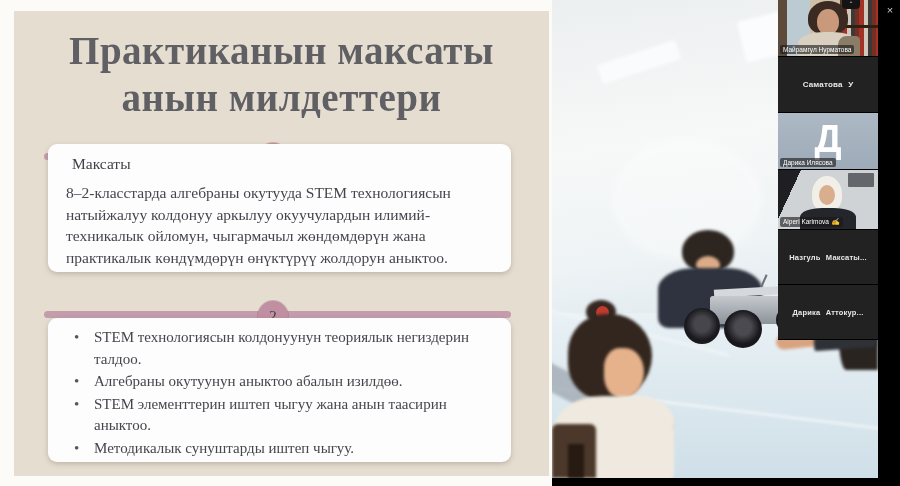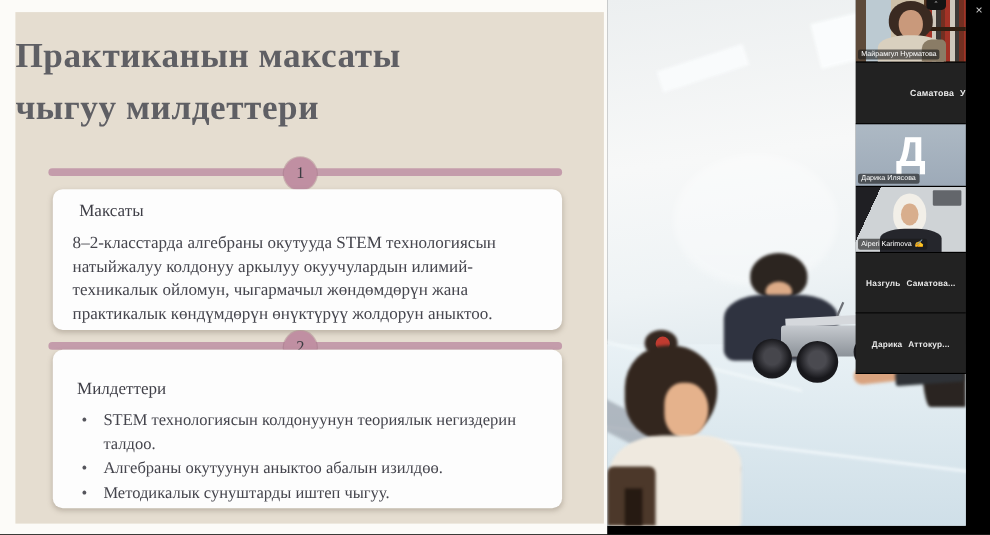--- a/index.html
+++ b/index.html
@@ -3,34 +3,34 @@
 <meta charset="utf-8">
 <style>
   html,body{margin:0;padding:0;background:#000;}
   #screen{position:relative;width:900px;height:486px;background:#000;overflow:hidden;
           font-family:"Liberation Serif",serif;}
 
   
   .deck-bg{position:absolute;left:0;top:0;width:552px;height:486px;background:#fcfbf8;}
   .slide{position:absolute;left:14px;top:11px;width:535px;height:465px;background:#e5ddd0;}
 
-  .slide-title{position:absolute;left:0;top:16px;width:100%;
-               font-size:32px;font-weight:bold;color:#5f5f64;line-height:47px;letter-spacing:.5px;}
+  .slide-title{position:absolute;left:0;top:16px;width:100%;text-align:center;
+               font-size:39px;font-weight:bold;color:#5f5f64;line-height:47px;letter-spacing:.5px;}
 
   .bar{position:absolute;left:44px;width:467px;height:7px;background:#c49cab;border-radius:4px;}
   .bar1{top:153px;} .bar2{top:311px;}
   .num-circle{position:absolute;left:258px;width:30px;height:30px;border-radius:50%;
               background:#c08fa2;box-shadow:0 0 0 1px rgba(150,95,115,.35);
               display:flex;align-items:center;justify-content:center;
               font-size:15px;color:#3c3c42;}
   .nc1{top:143px;} .nc2{top:301px;}
 
   .card{position:absolute;left:48px;width:463px;background:#fdfdfd;border-radius:9px;
         box-shadow:0 2px 5px rgba(120,110,95,.35);color:#45454d;}
-  .card1{top:172px;height:128px;}
+  .card1{top:144px;height:128px;}
   .card2{top:318px;height:144px;}
   .card h3{margin:0;font-size:15.5px;font-weight:normal;color:#3f3f47;}
   .card1 h3{padding:11px 0 0 24px;}
   .card2 h3{padding:27px 0 0 22px;}
   .card1 .body{padding:9px 14px 0 18px;font-size:15.5px;line-height:21.5px;}
   .card2 ul{margin:9px 0 0 0;padding:0 10px 0 26px;list-style:none;}
   .card2 li{font-size:15px;line-height:21.5px;margin-bottom:1px;position:relative;padding-left:20px;}
   .card2 li::before{content:"•";position:absolute;left:0;top:0;color:#55555c;}
 
   
@@ -117,21 +117,21 @@
            border-radius:50% 50% 42% 42%;}
   .t1-face{position:absolute;left:39px;top:9px;width:22px;height:26px;background:#c9997b;
            border-radius:48%;}
   .t1-top{position:absolute;left:20px;top:32px;width:60px;height:25px;background:#d9d0bf;
           border-radius:45% 45% 0 0;}
   .t1-scarf{position:absolute;left:60px;top:36px;width:22px;height:21px;background:#8a7c66;
             border-radius:40% 20% 0 0;}
   .panel-handle{position:absolute;left:64px;top:0;width:18px;height:9px;background:#141414;
                 border-radius:0 0 4px 4px;color:#cfcfcf;font-size:6px;line-height:8px;text-align:center;}
 
-  .t2{height:56px;justify-content:flex-end;}
+  .t2{height:56px;}
   .t3{height:57px;background:linear-gradient(180deg,#adb9c4,#9dagb6);background:linear-gradient(180deg,#adb9c4,#9daab8);
       display:flex;align-items:center;justify-content:center;}
   .t3-initial{color:#fff;font-size:38px;font-weight:bold;line-height:1;margin-top:-4px;}
   .t4{height:60px;background:linear-gradient(115deg,#1f1f23 0 18%,#cfd3d6 18% 100%);}
   .t4-screen{position:absolute;right:4px;top:3px;width:26px;height:14px;background:#63666b;border-radius:1px;}
   .t4-scarf{position:absolute;left:34px;top:6px;width:30px;height:36px;background:#f2efe8;
             border-radius:50% 50% 42% 42%;}
   .t4-face{position:absolute;left:41px;top:15px;width:16px;height:20px;background:#d8ae8d;border-radius:50%;}
   .t4-body{position:absolute;left:22px;top:38px;width:56px;height:22px;background:#25262c;
            border-radius:40% 40% 0 0;}
@@ -145,42 +145,42 @@
 </style>
 </head>
 <body>
 
 <div id="screen">
 
   <div class="deck-bg"></div>
   <div class="slide">
     <div class="slide-title">
       <div>Практиканын максаты</div>
-      <div>чыгуу милдеттери</div>
+      <div>анын милдеттери</div>
     </div>
   </div>
 
   <div class="bar bar1"></div>
   <div class="num-circle nc1">
     <span>1</span>
   </div>
   <div class="card card1">
     <h3>Максаты</h3>
     <div class="body">8–2-класстарда алгебраны окутууда STEM технологиясын натыйжалуу колдонуу аркылуу окуучулардын илимий-техникалык ойломун, чыгармачыл жөндөмдөрүн жана практикалык көндүмдөрүн өнүктүрүү жолдорун аныктоо.</div>
   </div>
 
   <div class="bar bar2"></div>
   <div class="num-circle nc2">
     <span>2</span>
   </div>
   <div class="card card2">
-    <h3>Милдеттери</h3>
     <ul>
       <li>STEM технологиясын колдонуунун теориялык негиздерин талдоо.</li>
       <li>Алгебраны окутуунун аныктоо абалын изилдөө.</li>
+      <li>STEM элементтерин иштеп чыгуу жана анын таасирин аныктоо.</li>
       <li>Методикалык сунуштарды иштеп чыгуу.</li>
     </ul>
   </div>
 
   <div class="photo">
     <div class="ph-light1 soft"></div>
     <div class="ph-light2 soft"></div>
     <div class="ph-glare soft2"></div>
     <div class="ph-table"></div>
     <div class="ph-tline1 soft"></div>
@@ -244,21 +244,21 @@
 
     <div class="tile t4">
       <div class="t4-screen"></div>
       <div class="t4-scarf"></div>
       <div class="t4-face"></div>
       <div class="t4-body"></div>
       <span class="name-label"><span>Aiperi Karimova</span><span class="reaction">✍</span></span>
     </div>
 
     <div class="tile tile-dark t5">
-      <span class="tile-name">Назгуль Саматова...</span>
+      <span class="tile-name">Назгуль Максаты...</span>
     </div>
 
     <div class="tile tile-dark t6">
       <span class="tile-name">Дарика Аттокур...</span>
     </div>
 
   </div>
 
   <div class="close-btn">×</div>
 

